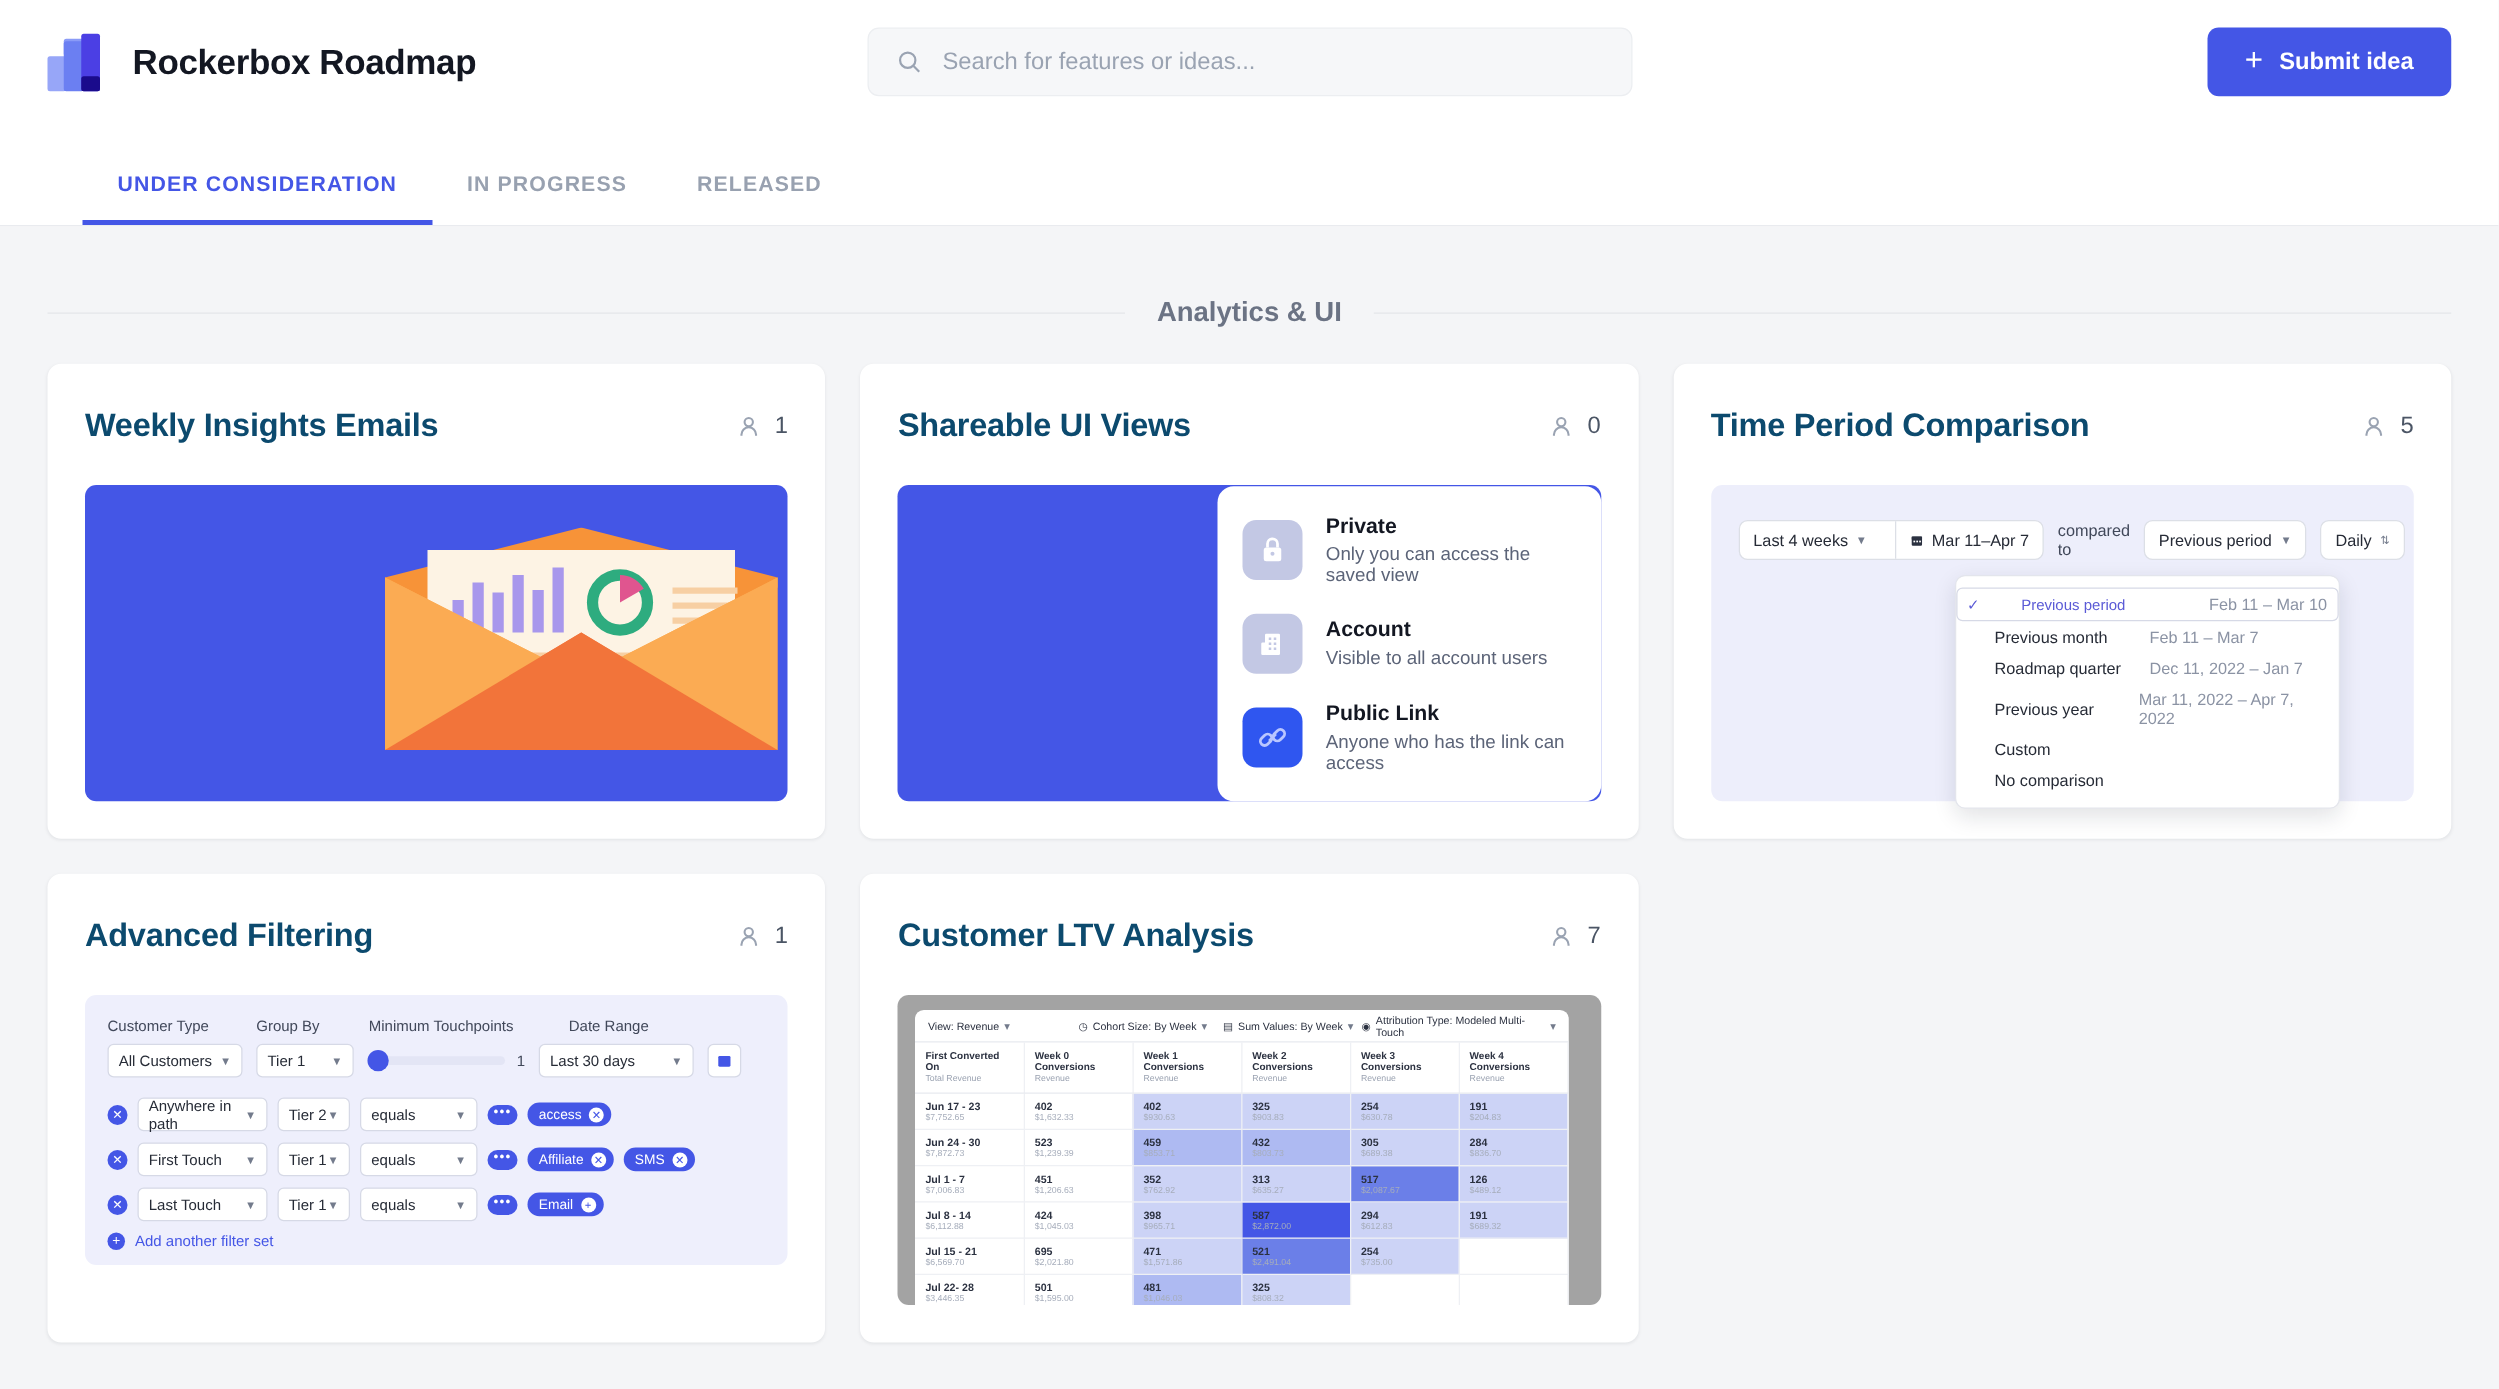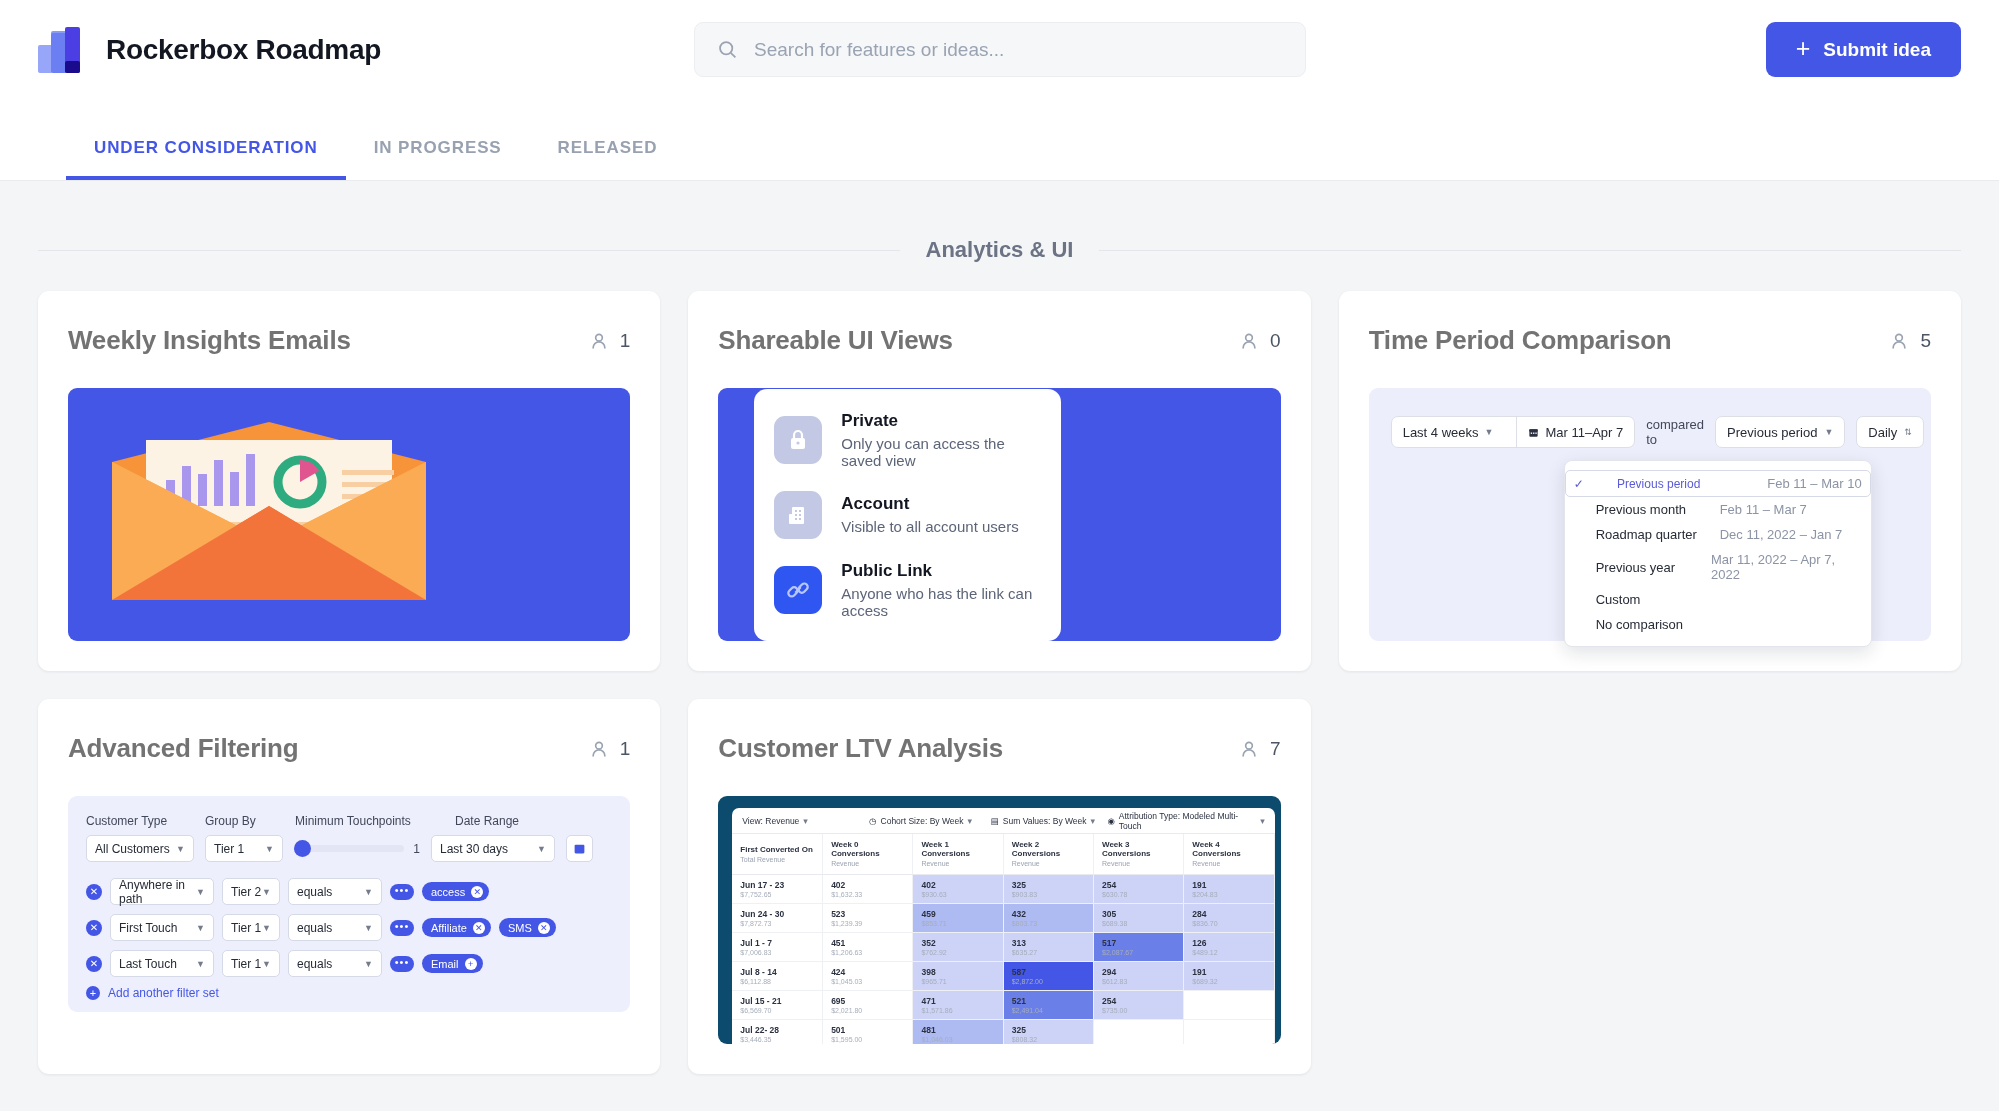--- a/index.html
+++ b/index.html
@@ -89,28 +89,28 @@
   .card {
     background: #fff; border-radius: 11px;
     box-shadow: 0 1px 3px rgba(16,24,40,0.08);
     padding: 34px 30px 30px 30px;
     overflow: hidden;
   }
   .card-head {
     display: flex; align-items: center; justify-content: space-between;
     margin-bottom: 32px;
   }
-  .card-title { font-size: 26px; font-weight: bold; color: #737373; letter-spacing: -0.2px; }
+  .card-title { font-size: 26px; font-weight: bold; color: #0c4a6e; letter-spacing: -0.2px; }
   .votes { display: flex; align-items: center; gap: 11px; }
   .person-icon { width: 20px; height: 20px; }
   .vote-count { font-size: 19px; color: #4b5565; }
 
   
   .media-blue { background: #4456e6; border-radius: 9px; height: 253px;
-                display: flex; align-items: center; justify-content: flex-start; padding-left: 36px; }
+                display: flex; align-items: center; justify-content: flex-end; padding-left: 36px; }
   
   .share-panel {
     background: #fff; border-radius: 13px; width: 307px;
     padding: 22px 20px; display: flex; flex-direction: column; gap: 22px;
   }
   .share-row { display: flex; align-items: center; gap: 19px; }
   .share-ico {
     width: 48px; height: 48px; border-radius: 11px; flex: none;
     background: #c3c8e4; display: flex; align-items: center; justify-content: center;
   }
@@ -174,22 +174,22 @@
           align-items: center; justify-content: center; flex: none; padding-bottom: 4px; }
   .chip { background: #4456e6; color: #fff; border-radius: 11px; height: 19px;
           display: flex; align-items: center; gap: 6px; padding: 0 6px 0 9px; font-size: 11px; }
   .chip-x { width: 12px; height: 12px; border-radius: 50%; background: #fff; color: #4456e6;
             font-size: 9px; display: flex; align-items: center; justify-content: center; }
   .addlink { display: flex; align-items: center; gap: 8px; font-size: 12px; color: #4456e6; margin-top: 4px; }
   .add-ico { width: 14px; height: 14px; border-radius: 50%; background: #4456e6; color: #fff;
              font-size: 11px; display: flex; align-items: center; justify-content: center; }
 
   
-  .media-blue2 { background: #0c4a6e; border-radius: 9px; height: 248px;
-                 padding: 12px 6px 0 14px; overflow: hidden; }
+  .media-blue2 { background: #a3a3a3; border-radius: 9px; height: 248px;
+                 padding: 12px 26px 0 14px; overflow: hidden; }
   .tbl-card { background: #fff; border-radius: 7px 7px 0 0; height: 100%; overflow: hidden; }
   .tbl-toolbar { display: flex; align-items: center; height: 26px;
                  border-bottom: 1px solid #e8eaef; font-size: 8.5px; color: #2b3140; padding: 0 10px; }
   .tb-item { display: flex; align-items: center; gap: 4px; }
   table.ltv { width: 100%; border-collapse: collapse; table-layout: fixed; }
   table.ltv th {
     text-align: left; font-size: 8px; font-weight: bold; color: #2b3140;
     padding: 6px 8px 7px 8px; border-bottom: 1px solid #e8eaef; border-right: 1px solid #eef0f4;
   }
   table.ltv th .sub { display: block; font-weight: normal; color: #9aa2b1; font-size: 7px; margin-top: 2px; }

